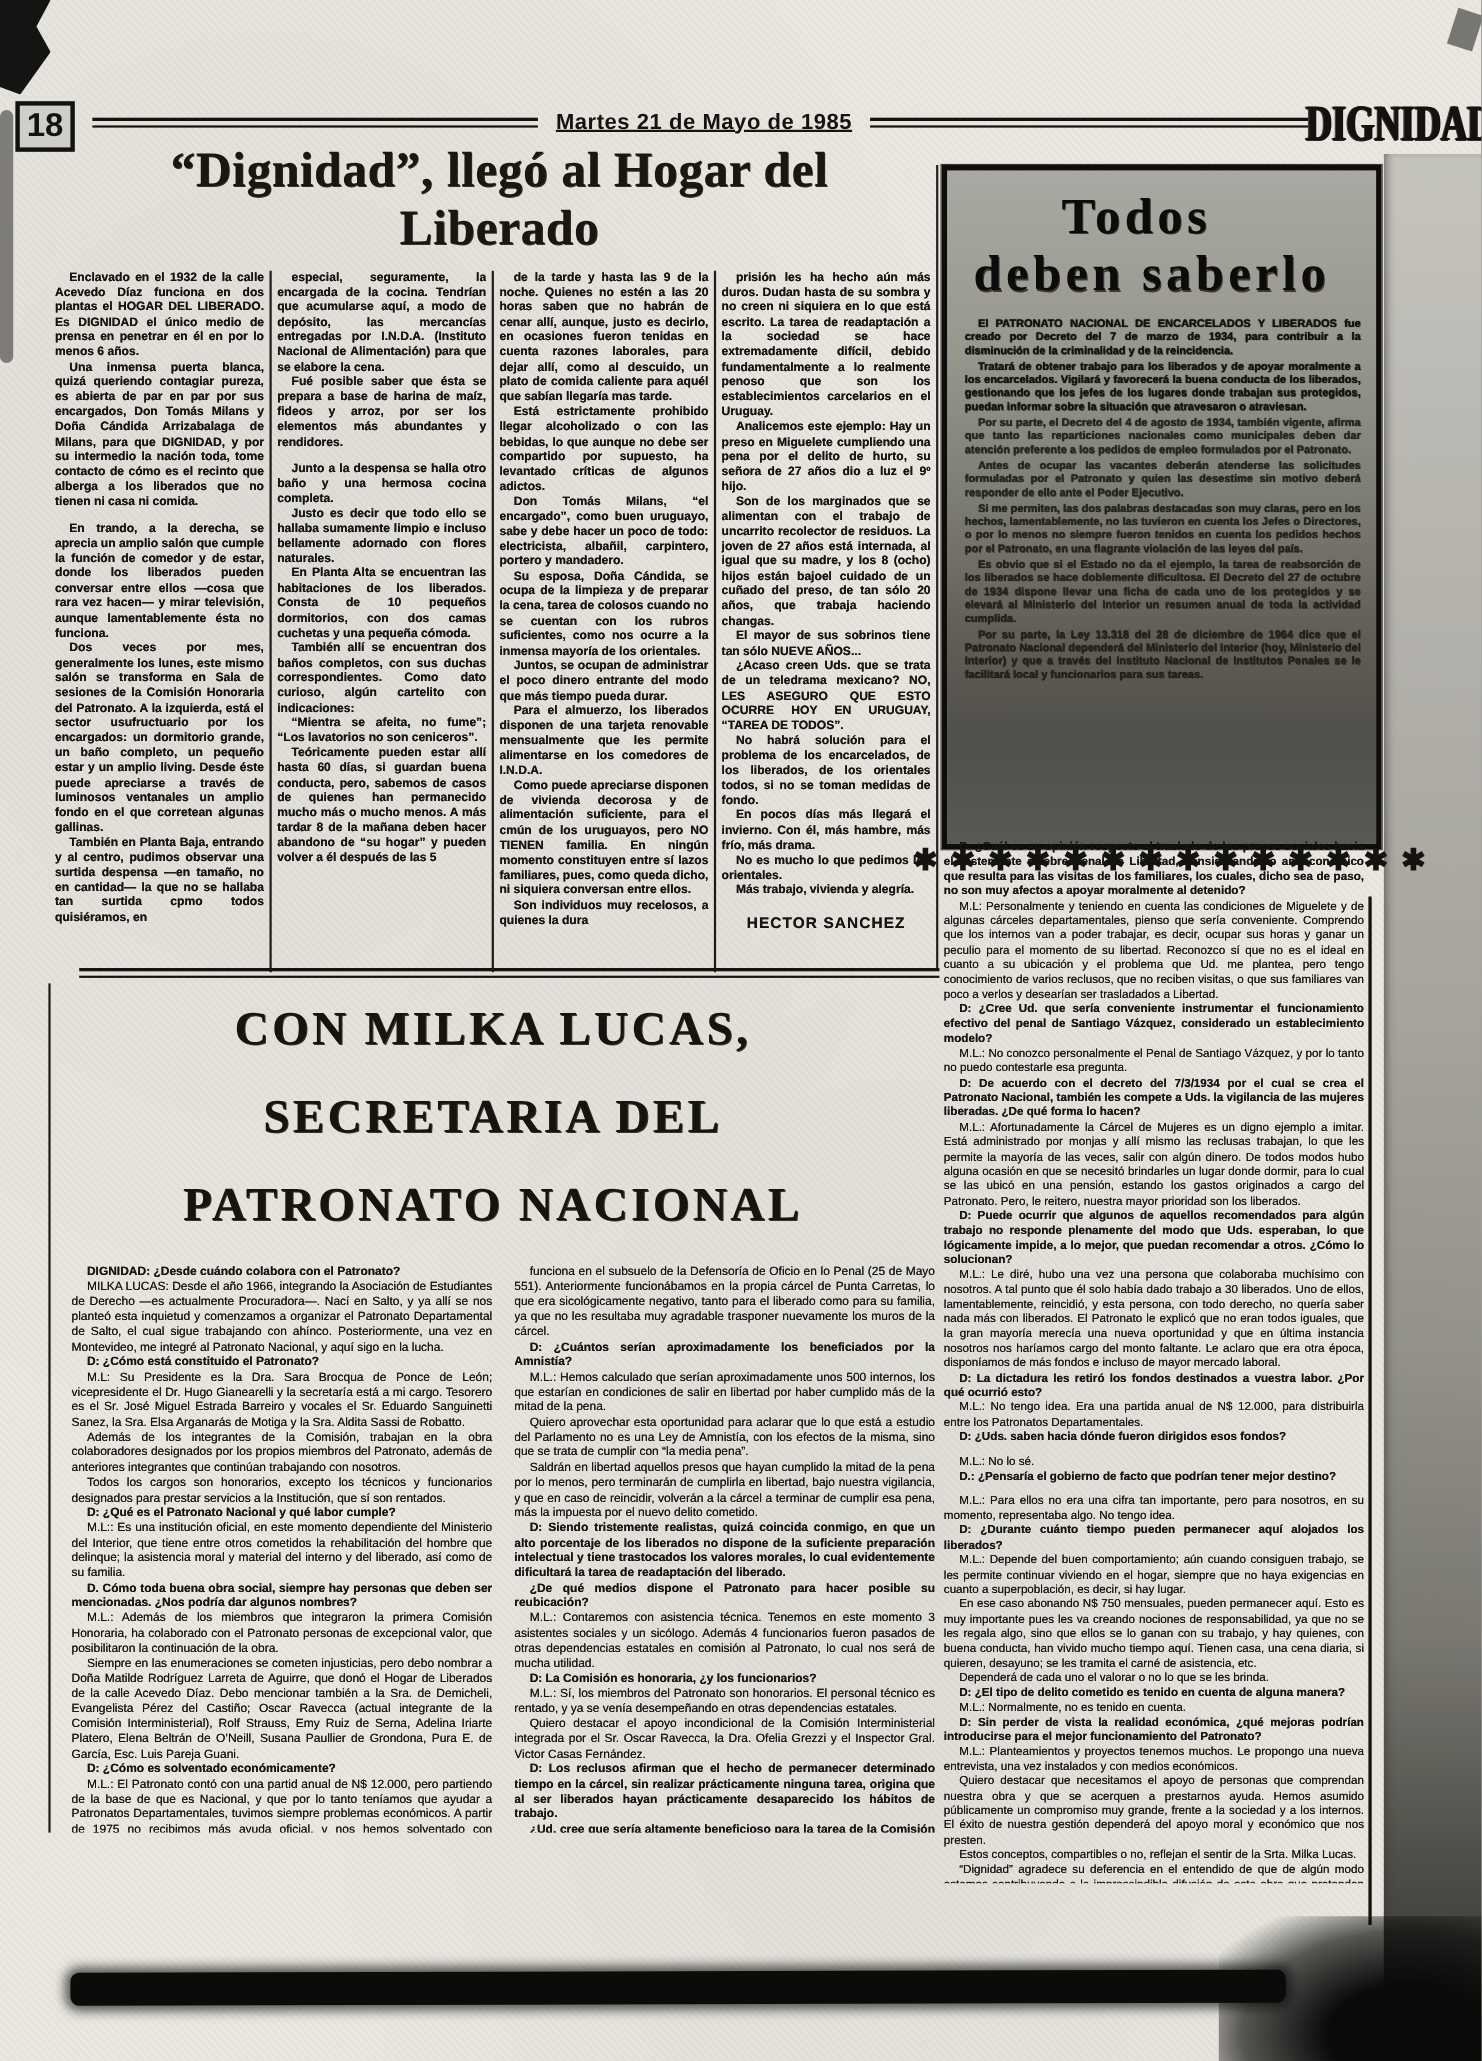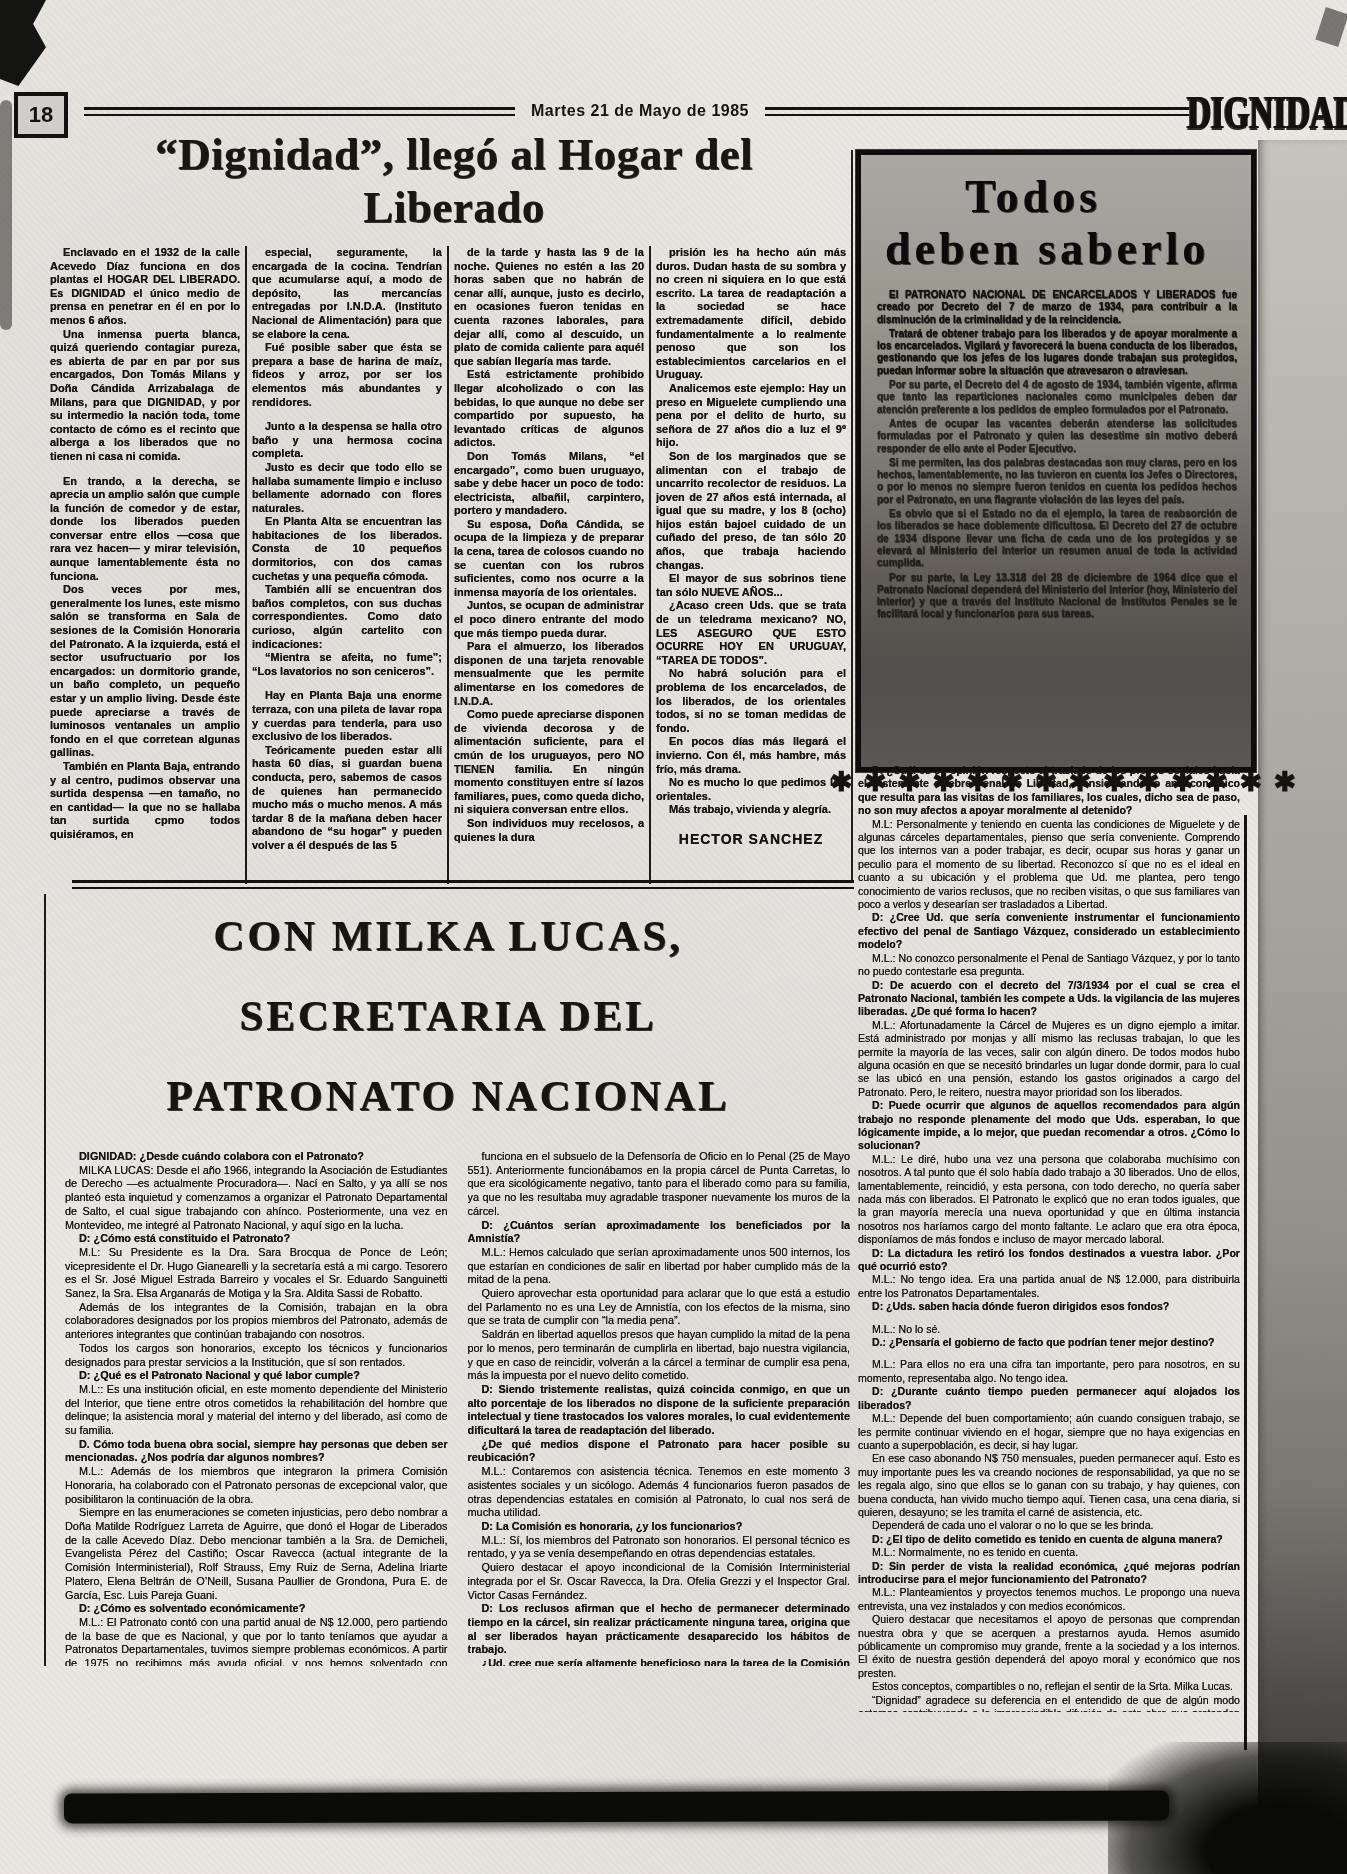--- a/index.html
+++ b/index.html
@@ -20,24 +20,24 @@
     background:linear-gradient(180deg,#c2c1ba 0%,#b0afa8 22%,#a09f97 45%,#8d8c84 62%,#6f6e67 78%,#403f3a 90%,#23221f 100%);
     box-shadow:inset 6px 0 9px -4px rgba(40,40,36,.65);}
   .botband{left:64px;top:1792px;width:1105px;height:30px;background:#0b0b0a;border-radius:8px;
     box-shadow:0 0 10px 5px rgba(12,12,10,.65);transform:rotate(-.15deg);}
   .brblob{left:1108px;top:1742px;width:239px;height:132px;
     background:radial-gradient(ellipse at 72% 82%, #0a0a09 30%, rgba(10,10,9,.65) 62%, transparent 86%);}
   .vrule-box{left:851px;top:150px;width:2px;height:732px;background:#21201d;}
   .qa-rrule{left:1244px;top:815px;width:3px;height:935px;background:#151411;}
   
   .pagenum{position:absolute;left:14px;top:92px;width:54px;height:46px;border:4px solid #121210;background:#cfcec9;
-    display:flex;align-items:center;justify-content:center;font-weight:bold;font-size:22px;color:#121210;}
+    display:flex;align-items:center;justify-content:center;font-weight:bold;font-size:30px;color:#121210;}
   .hline{position:absolute;left:84px;top:104px;width:1112px;height:14px;display:flex;align-items:center;}
   .hseg{flex:1;height:9px;border-top:3px solid #14130f;border-bottom:2px solid #14130f;}
-  .hdate{padding:0 16px;font-weight:bold;font-size:16px;letter-spacing:.5px;white-space:nowrap;color:#14130f;}
+  .hdate{padding:0 16px;font-weight:bold;font-size:20px;letter-spacing:.5px;white-space:nowrap;color:#14130f;text-decoration:underline;}
   .masthead{position:absolute;left:1198px;top:86px;width:148px;height:54px;display:flex;align-items:center;justify-content:center;
     font-family:"Liberation Serif",serif;font-weight:900;font-size:33px;letter-spacing:0px;color:#13120e;
     transform:scaleY(1.4);text-shadow:1.5px 0 0 #13120e,-1px 0 0 #44423c,0 1px 0 #2a2924;}
   
   .headline{position:absolute;left:58px;top:128px;width:792px;text-align:center;
     font-family:"Liberation Serif",serif;font-weight:900;color:#181712;
     font-size:45px;line-height:53px;letter-spacing:.5px;text-shadow:.7px .7px 0 #33322c;}
   
   .cols{position:absolute;left:50px;top:246px;width:802px;height:638px;display:flex;overflow:hidden;}
   .col{width:190px;height:100%;overflow:hidden;text-align:justify;}
@@ -116,21 +116,20 @@
       </div>
     <div class="cvr"></div>
     <div class="col">
         <p>especial, seguramente, la encargada de la cocina. Tendrían que acumularse aquí, a modo de depósito, las mercancías entregadas por I.N.D.A. (Instituto Nacional de Alimentación) para que se elabore la cena.</p>
         <p>Fué posible saber que ésta se prepara a base de harina de maíz, fideos y arroz, por ser los elementos más abundantes y rendidores.</p>
         <p class="gap">Junto a la despensa se halla otro baño y una hermosa cocina completa.</p>
         <p>Justo es decir que todo ello se hallaba sumamente limpio e incluso bellamente adornado con flores naturales.</p>
         <p>En Planta Alta se encuentran las habitaciones de los liberados. Consta de 10 pequeños dormitorios, con dos camas cuchetas y una pequeña cómoda.</p>
         <p>También allí se encuentran dos baños completos, con sus duchas correspondientes. Como dato curioso, algún cartelito con indicaciones:</p>
         <p>“Mientra se afeita, no fume”; “Los lavatorios no son ceniceros”.</p>
-        <p class="gap">Hay en Planta Baja una enorme terraza, con una pileta de lavar ropa y cuerdas para tenderla, para uso exclusivo de los liberados.</p>
         <p>Teóricamente pueden estar allí hasta 60 días, si guardan buena conducta, pero, sabemos de casos de quienes han permanecido mucho más o mucho menos. A más tardar 8 de la mañana deben hacer abandono de “su hogar” y pueden volver a él después de las 5</p>
       </div>
     <div class="cvr"></div>
     <div class="col">
         <p>de la tarde y hasta las 9 de la noche. Quienes no estén a las 20 horas saben que no habrán de cenar allí, aunque, justo es decirlo, en ocasiones fueron tenidas en cuenta razones laborales, para dejar allí, como al descuido, un plato de comida caliente para aquél que sabían llegaría mas tarde.</p>
         <p>Está estrictamente prohibido llegar alcoholizado o con las bebidas, lo que aunque no debe ser compartido por supuesto, ha levantado críticas de algunos adictos.</p>
         <p>Don Tomás Milans, “el encargado”, como buen uruguayo, sabe y debe hacer un poco de todo: electricista, albañil, carpintero, portero y mandadero.</p>
         <p>Su esposa, Doña Cándida, se ocupa de la limpieza y de preparar la cena, tarea de colosos cuando no se cuentan con los rubros suficientes, como nos ocurre a la inmensa mayoría de los orientales.</p>
         <p>Juntos, se ocupan de administrar el poco dinero entrante del modo que más tiempo pueda durar.</p>
         <p>Para el almuerzo, los liberados disponen de una tarjeta renovable mensualmente que les permite alimentarse en los comedores de I.N.D.A.</p>

